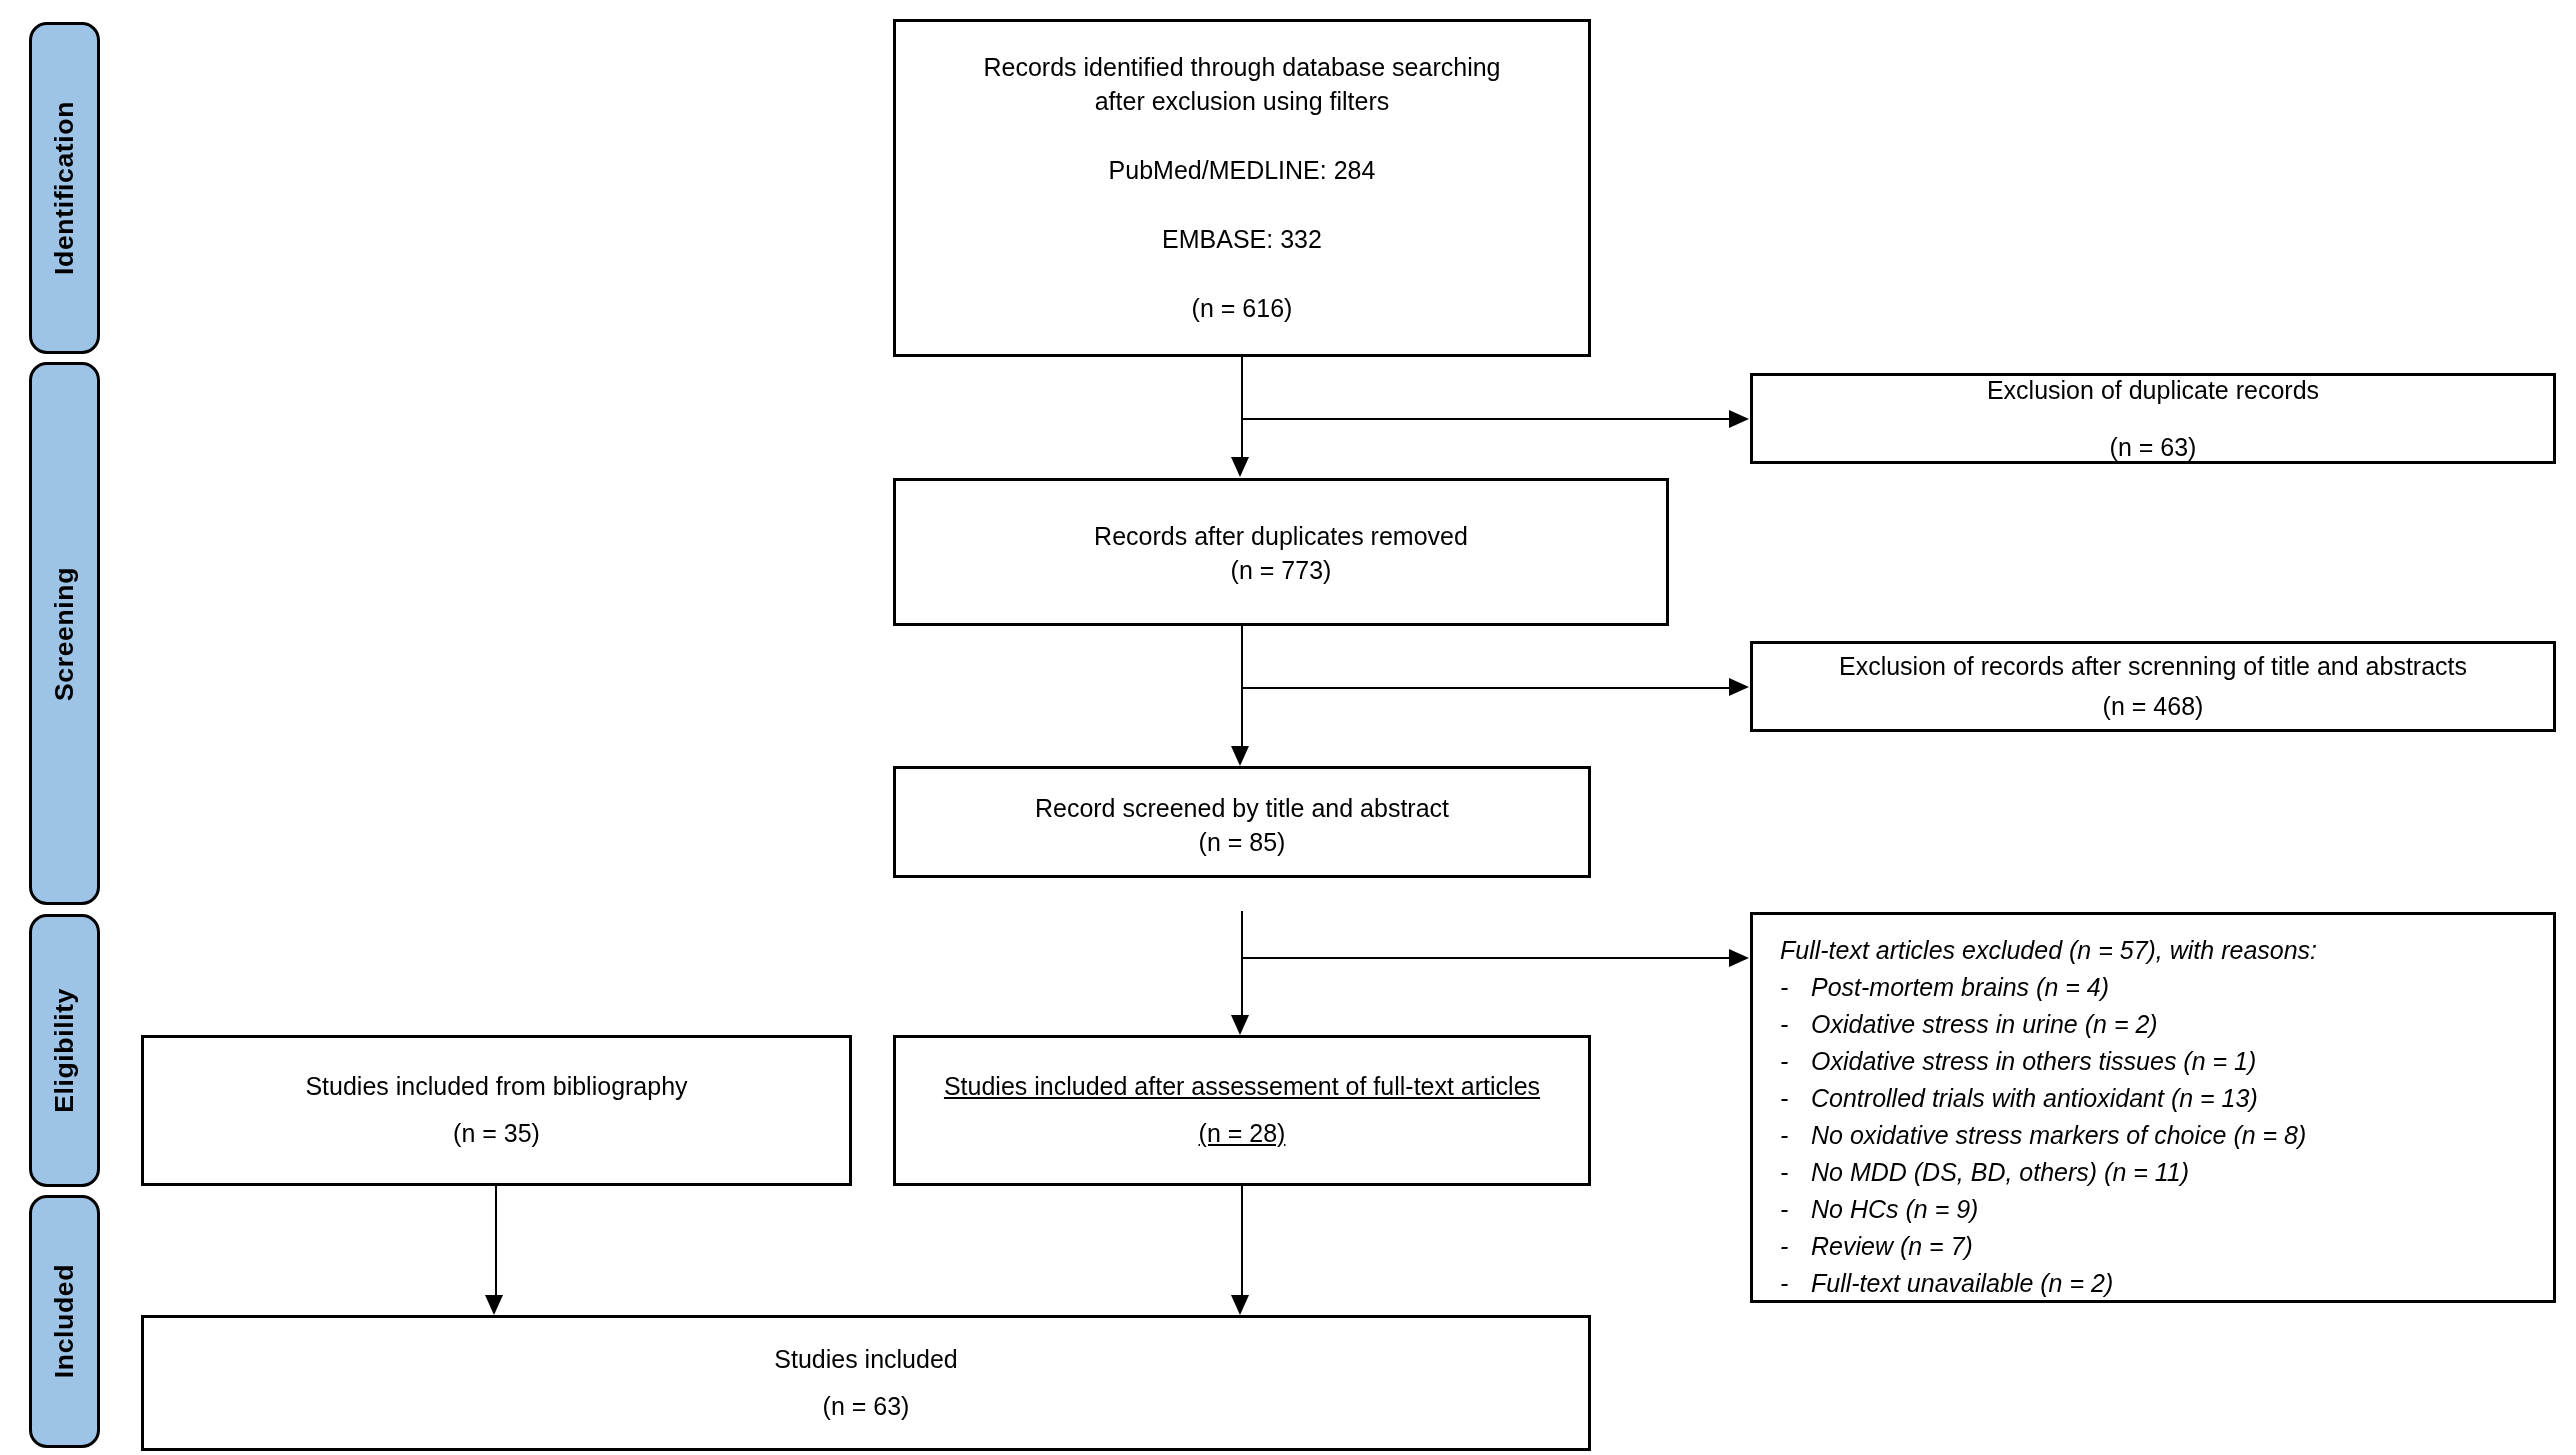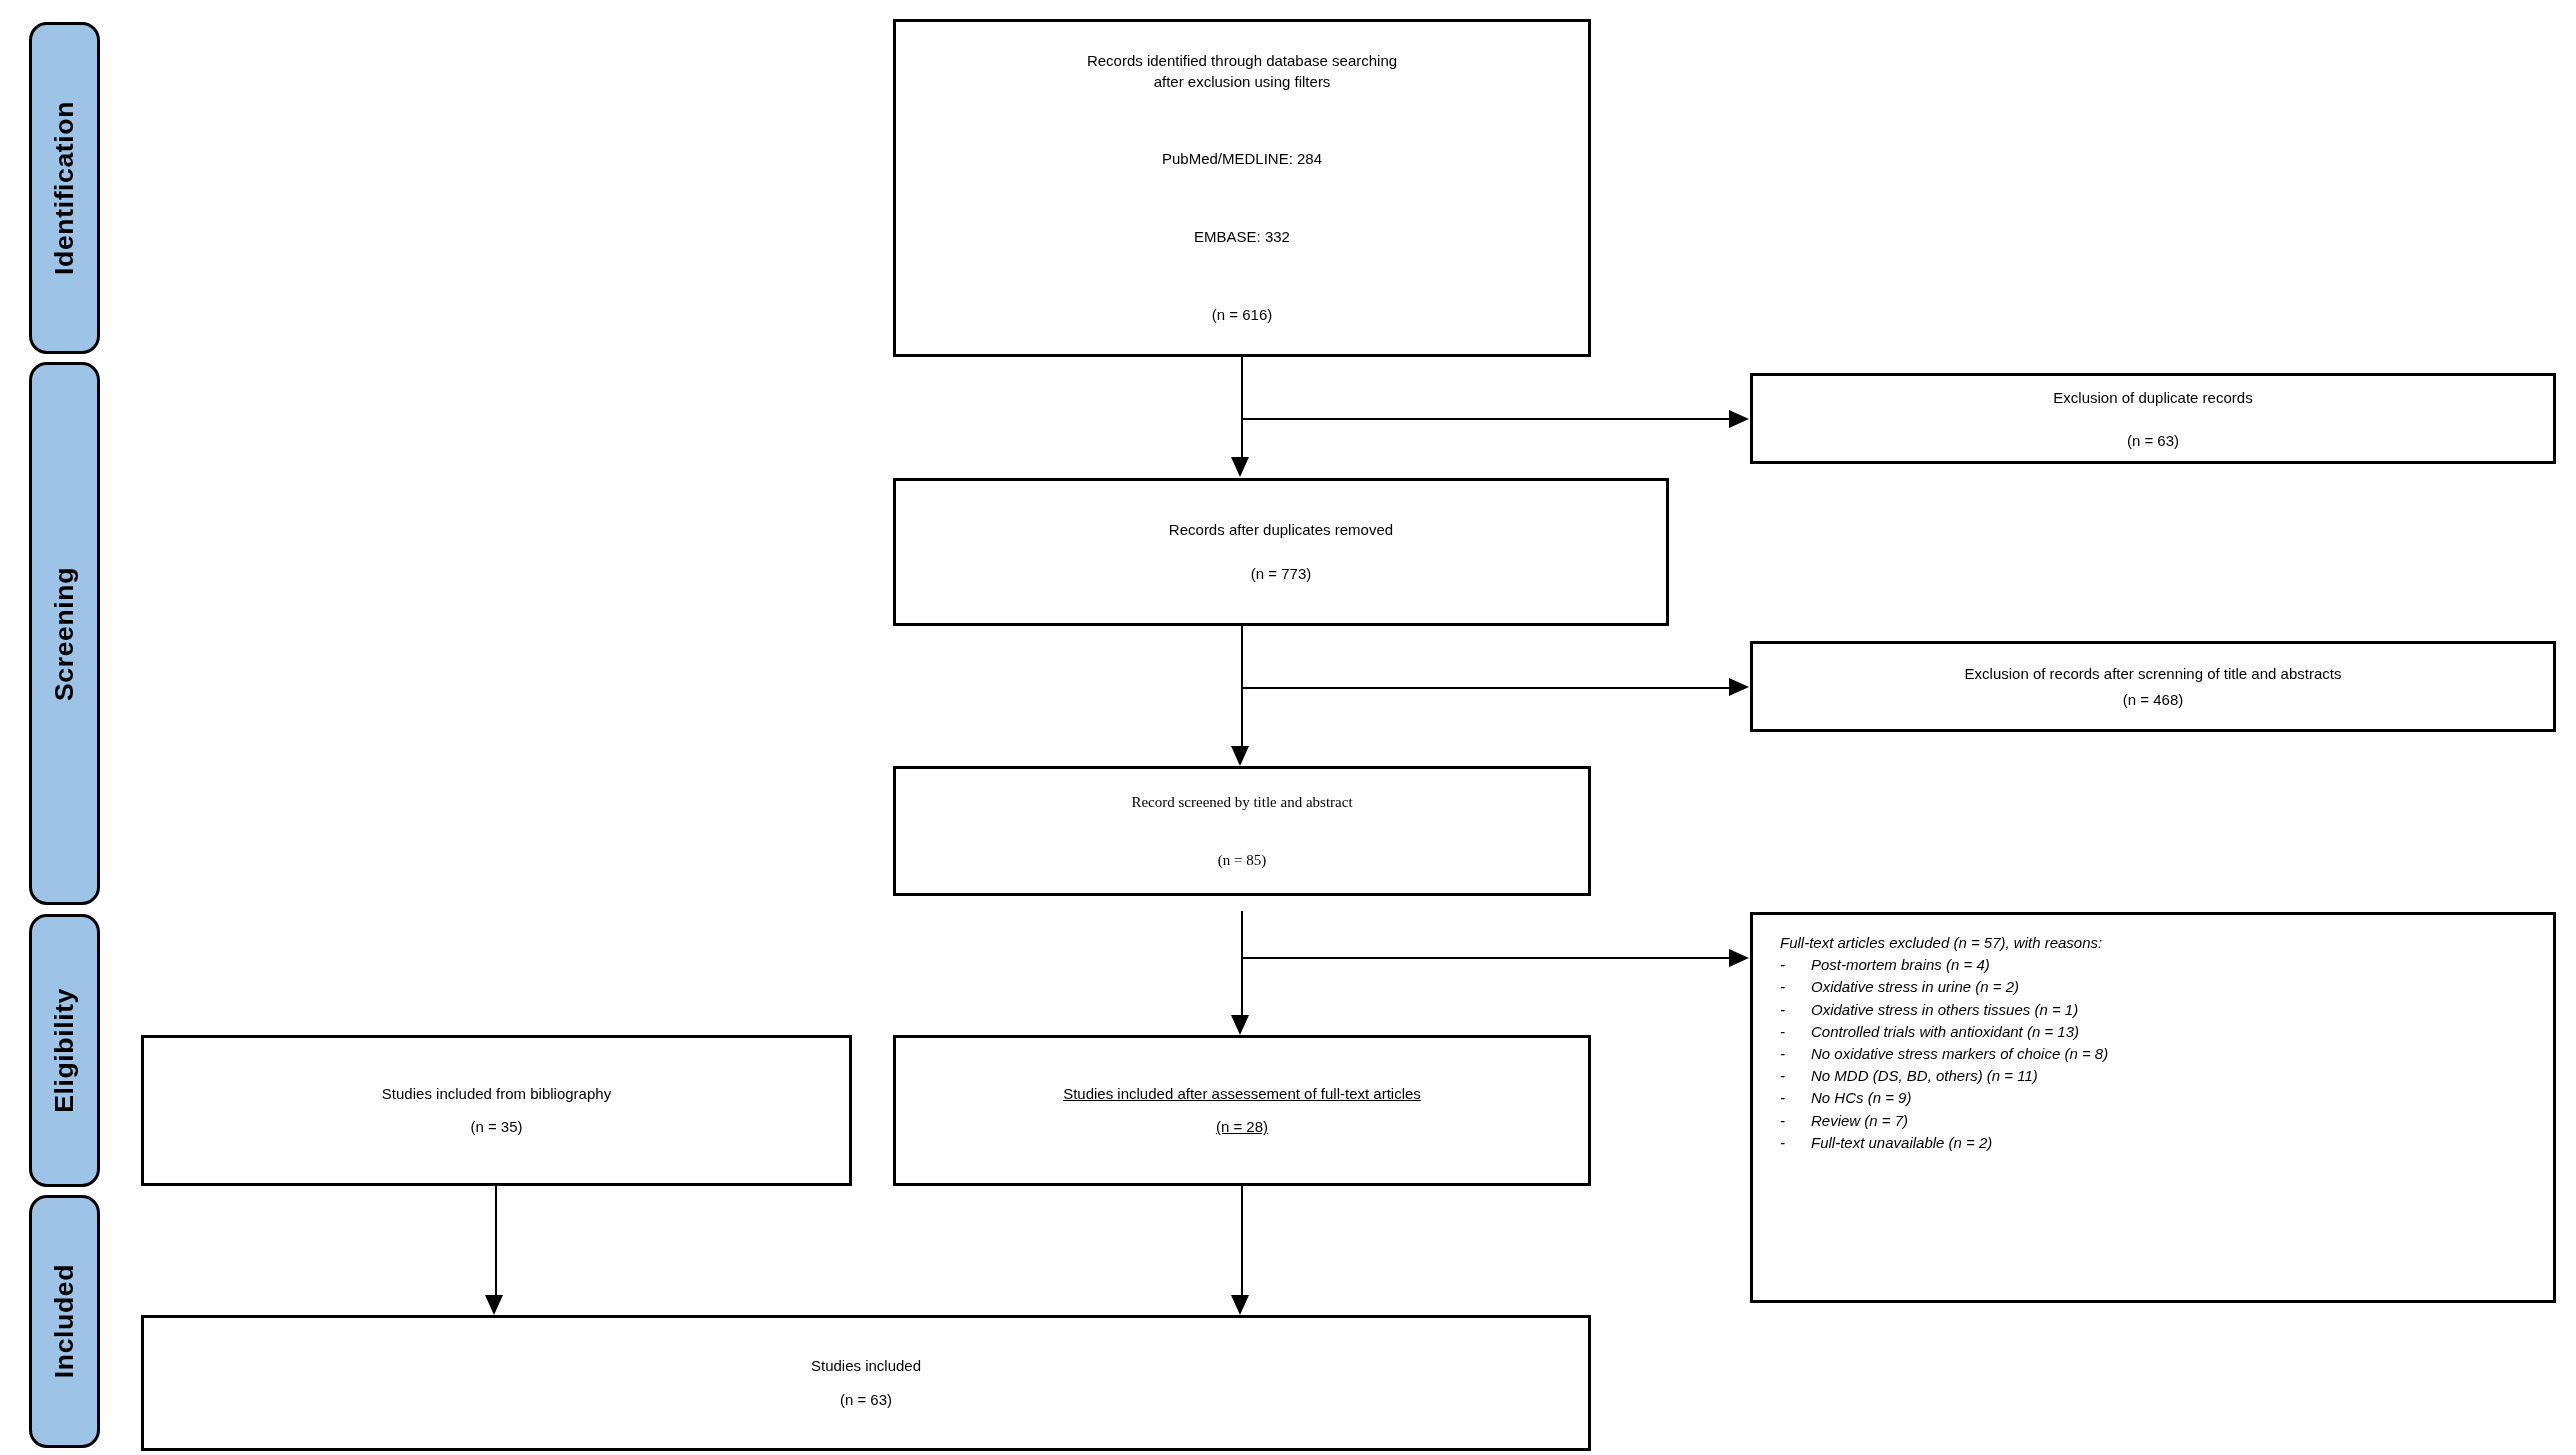--- a/index.html
+++ b/index.html
@@ -31,35 +31,35 @@
   #stage-included       { top:1195px; height:253px; }
 
   
   .fbox {
     position:absolute;
     border:3.6px solid #000;
     background:#fff;
     box-sizing:border-box;
     display:flex; flex-direction:column; align-items:center;
     text-align:center;
-    font-size:15px; line-height:1.35;
+    font-size:25px; line-height:1.35;
   }
   .fbox .ln { width:100%; }
 
   #box-identified {
     left:893px; top:19.3px; width:698px; height:338px;
     justify-content:space-between; padding:29px 18px; 
   }
   #box-afterdup {
     left:893px; top:478px; width:776px; height:148px;
     justify-content:space-between; padding:39px 18px;
   }
   #box-screened {
-    left:893px; top:766px; width:698px; height:130px;
-    justify-content:space-between; padding:23px 18px;font-family:Liberation Serif, serif;
+    left:893px; top:766px; width:698px; height:112px;
+    justify-content:space-between; padding:23px 18px;
   }
   #box-fulltext-included {
     left:893px; top:1035px; width:698px; height:151px;
     justify-content:center; gap:13.3px; padding:6px 18px;text-decoration:underline;
   }
   #box-bibliography {
     left:141px; top:1035px; width:711px; height:151px;
     justify-content:center; gap:13.3px; padding:6px 14px;
   }
   #box-included {

